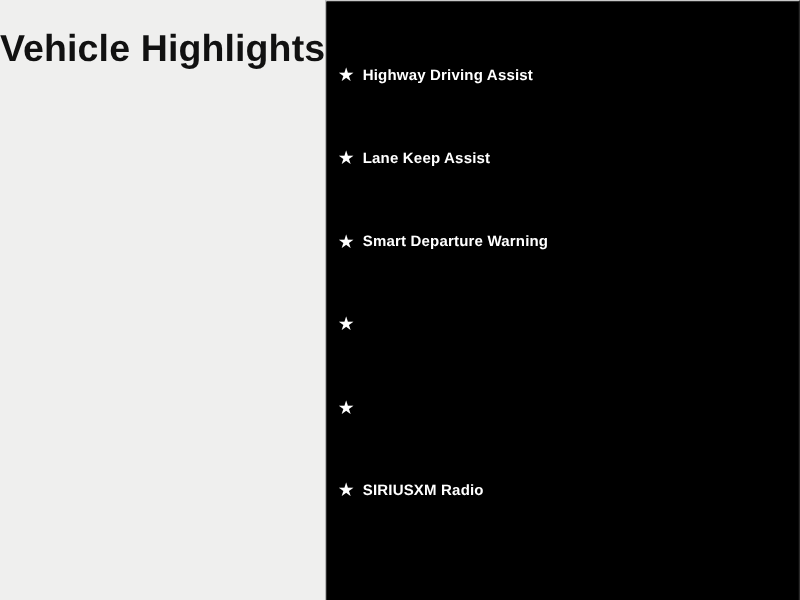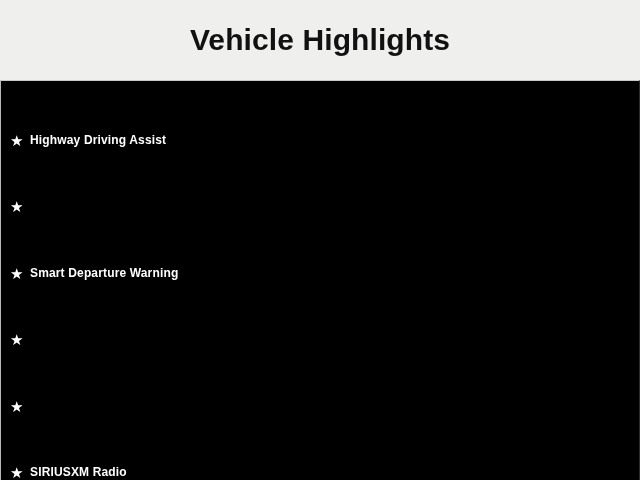--- a/index.html
+++ b/index.html
@@ -16,21 +16,21 @@
     -webkit-font-smoothing: antialiased;
   }
 
   .widget {
     position: relative;
     width: 640px;
     height: 480px;
     box-sizing: border-box;
     background: #efefee;
     display: flex;
-    flex-direction: column;
+    flex-direction: row;
   }
 
   
   .header {
     flex: 0 0 auto;
     height: 80px;
     background: #efefee;
     display: flex;
     align-items: center;
     justify-content: center;
@@ -110,20 +110,21 @@
   <div class="highlights-panel">
     <ul class="highlights-list">
 
       <li class="highlight-item">
         <span class="bullet-star">★</span>
         <span class="highlight-label">Highway Driving Assist</span>
       </li>
 
       <li class="highlight-item">
         <span class="bullet-star">★</span>
+        <span class="highlight-label">Lane Keep Assist</span>
       </li>
 
       <li class="highlight-item">
         <span class="bullet-star">★</span>
         <span class="highlight-label">Smart Departure Warning</span>
       </li>
 
       <li class="highlight-item">
         <span class="bullet-star">★</span>
       </li>

